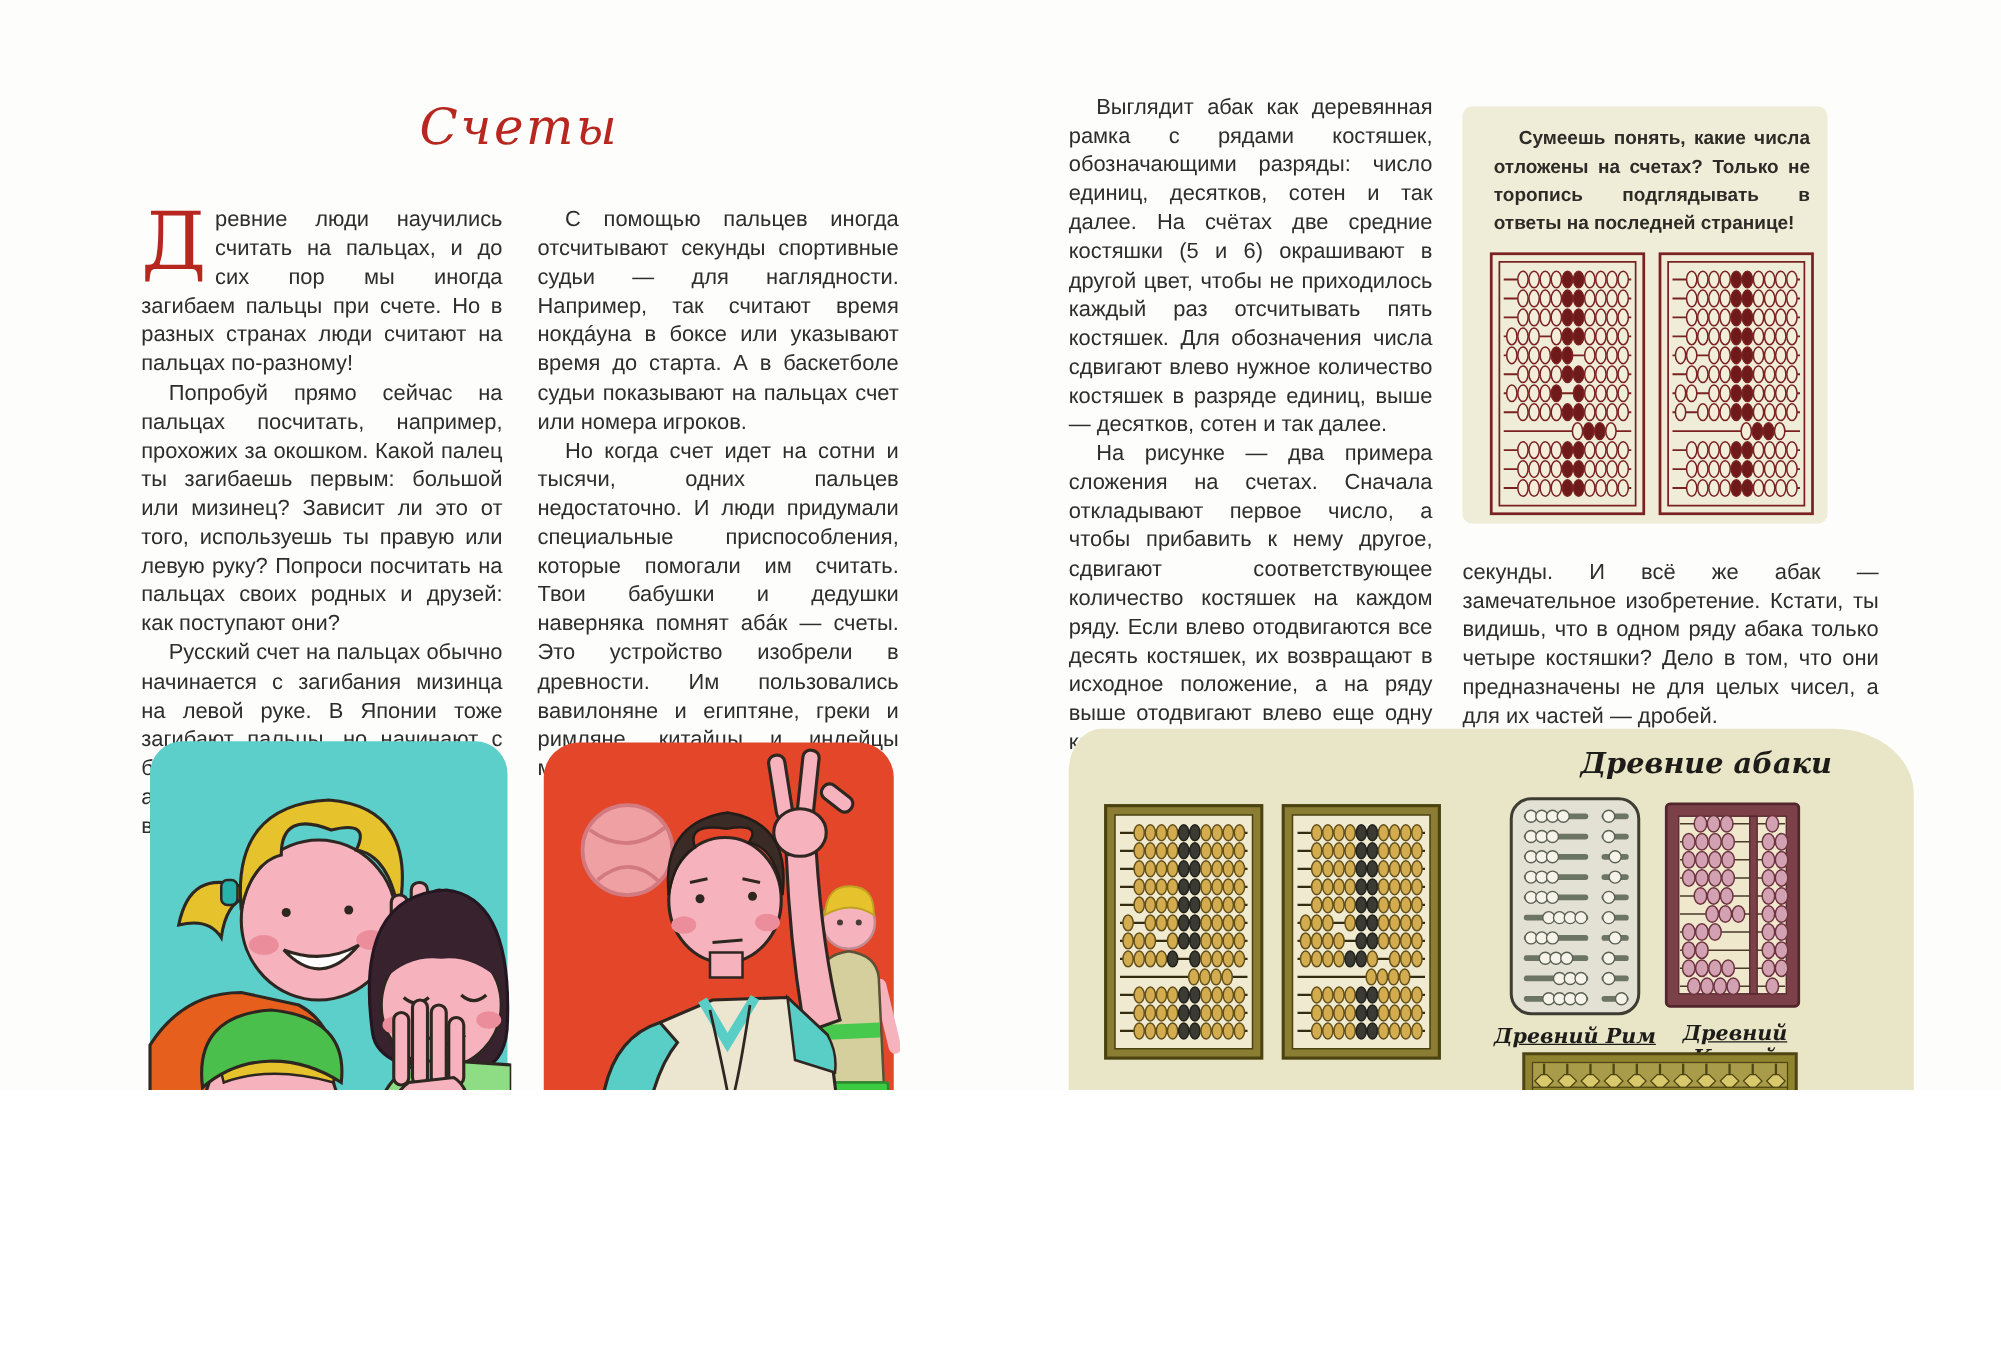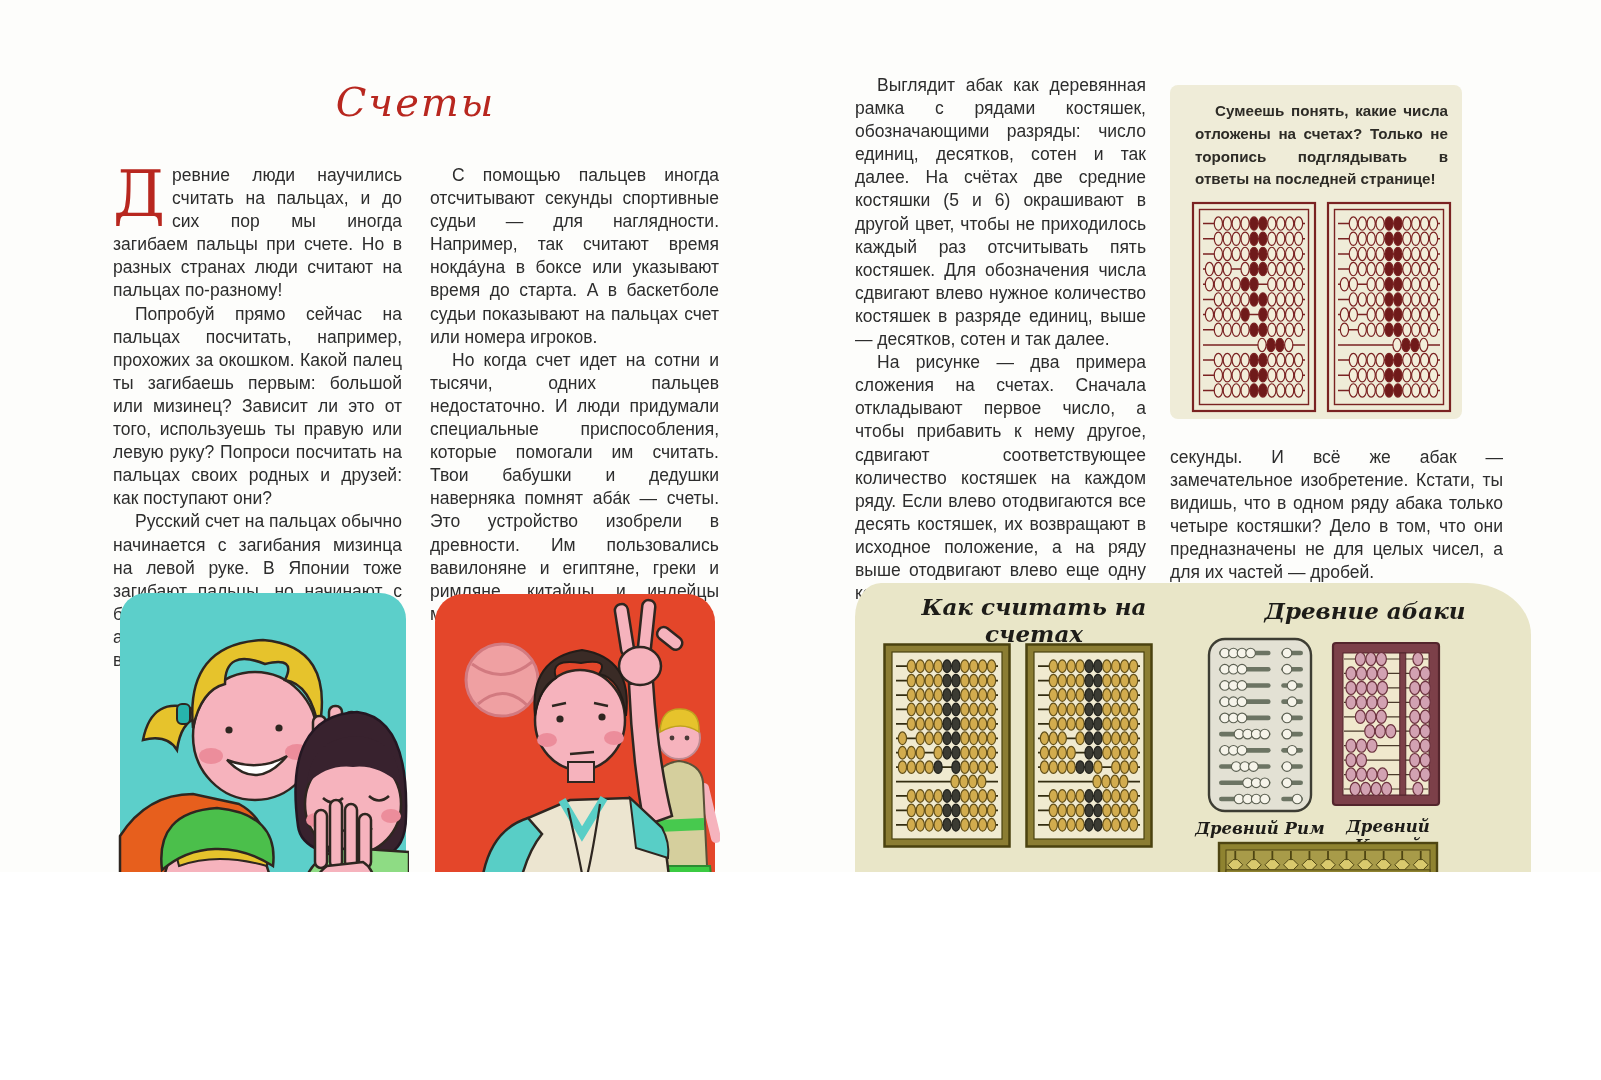--- a/index.html
+++ b/index.html
@@ -21,21 +21,21 @@
   .pagenum-right{left:1432px;top:982px;}
   .puzzle-box{position:absolute;left:1170px;top:85px;width:292px;height:334px;
           background:#efecd8;border-radius:8px;box-sizing:border-box;padding:15px 14px 8px 25px;}
   .puzzle-text{font:700 15.2px/1.5 "Liberation Sans",sans-serif;color:#2d2b26;
           text-align:justify;text-indent:20px;margin:0;}
   .puzzle-abaci{display:flex;gap:9px;justify-content:center;margin-top:10px;}
   .abacus{position:relative;}
   .panel{position:absolute;left:855px;top:583px;width:676px;height:384px;background:#e9e6c8;
           border-radius:26px 64px 48px 34px / 34px 52px 64px 30px;}
   .panel-h{position:absolute;font:italic 700 23px "DejaVu Serif",serif;color:#1d1c18;text-align:center;}
-  .panel-label{position:absolute;font:italic 700 16.5px "DejaVu Serif",serif;color:#1d1c18;text-align:center;}
+  .panel-label{position:absolute;font:italic 700 16.5px "DejaVu Serif",serif;color:#1d1c18;text-align:center;text-decoration:underline;}
   .equation{position:absolute;left:50px;top:300px;width:260px;text-align:center;
           font:700 25px "DejaVu Sans",sans-serif;color:#6d28d9;letter-spacing:2px;}
   svg{display:block;}
 </style>
 </head>
 <body>
 
 <div class="spread">
 
   <div class="page-title">Счеты</div>
@@ -452,21 +452,20 @@
           </svg>
         </div>
     </div>
   </div>
 
   <div class="col col-r2">
     <p class="noindent">секунды. И всё же абак — замечательное изобретение. Кстати, ты видишь, что в одном ряду абака только четыре костяшки? Дело в том, что они предназначены не для целых чисел, а для их частей — дробей.</p>
   </div>
 
   <div class="panel">
-    <div class="panel-h" style="left:14px;top:10px;width:330px;">Как считать на счетах</div>
     <div class="abacus" style="position:absolute;left:28px;top:60px;width:128px;height:205px;">
         <svg viewBox="0 0 128 205" width="128" height="205">
           <rect x="1.5" y="1.5" width="125" height="202" fill="#8b7d33" stroke="#4a420f" stroke-width="2.5"></rect>
           <rect x="9" y="9" width="110" height="187" fill="#f0ead0" stroke="#4a420f" stroke-width="1.2"></rect>
           <line x1="13" y1="23.208333333333332" x2="115" y2="23.208333333333332" stroke="#332c10" stroke-width="1.8"></line>
           <ellipse cx="28.363636363636374" cy="23.208333333333332" rx="4.098181818181818" ry="6.343333333333333" fill="#d2ac4e" stroke="#63501a" stroke-width="1.2"></ellipse>
           <ellipse cx="37.27272727272728" cy="23.208333333333332" rx="4.098181818181818" ry="6.343333333333333" fill="#d2ac4e" stroke="#63501a" stroke-width="1.2"></ellipse>
           <ellipse cx="46.18181818181819" cy="23.208333333333332" rx="4.098181818181818" ry="6.343333333333333" fill="#d2ac4e" stroke="#63501a" stroke-width="1.2"></ellipse>
           <ellipse cx="55.09090909090909" cy="23.208333333333332" rx="4.098181818181818" ry="6.343333333333333" fill="#d2ac4e" stroke="#63501a" stroke-width="1.2"></ellipse>
           <ellipse cx="64" cy="23.208333333333332" rx="4.098181818181818" ry="6.343333333333333" fill="#3b3b33" stroke="#21211c" stroke-width="1.2"></ellipse>

